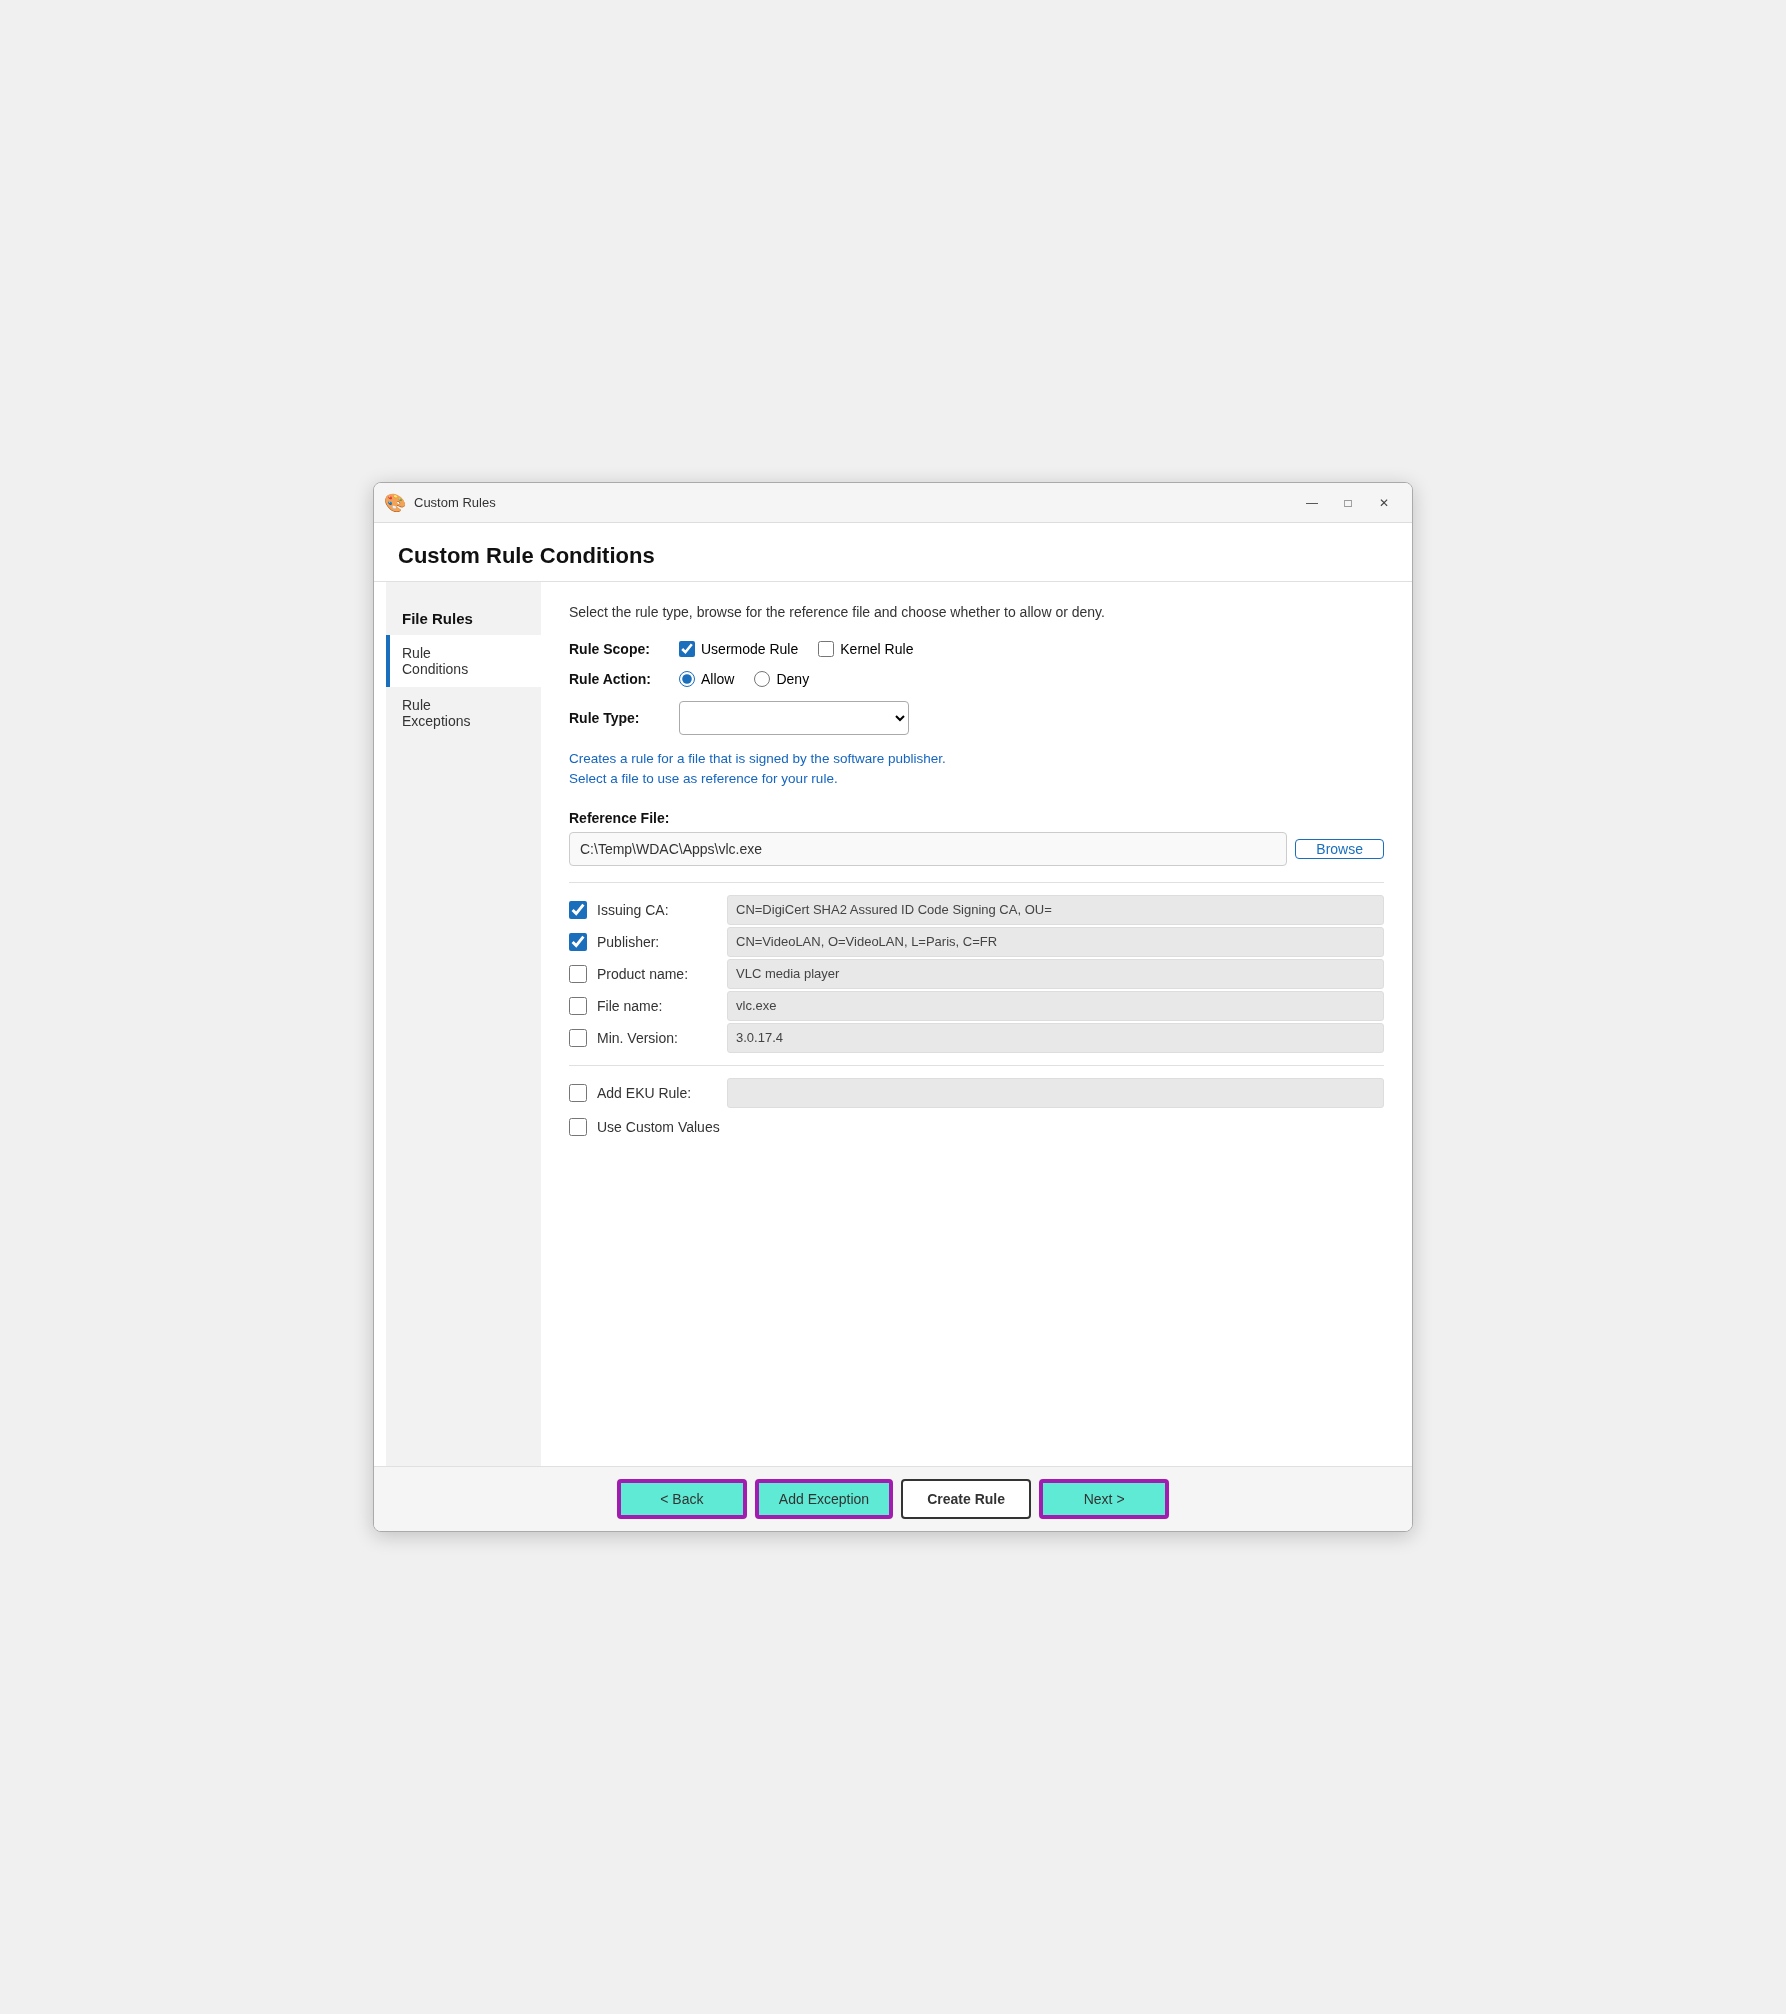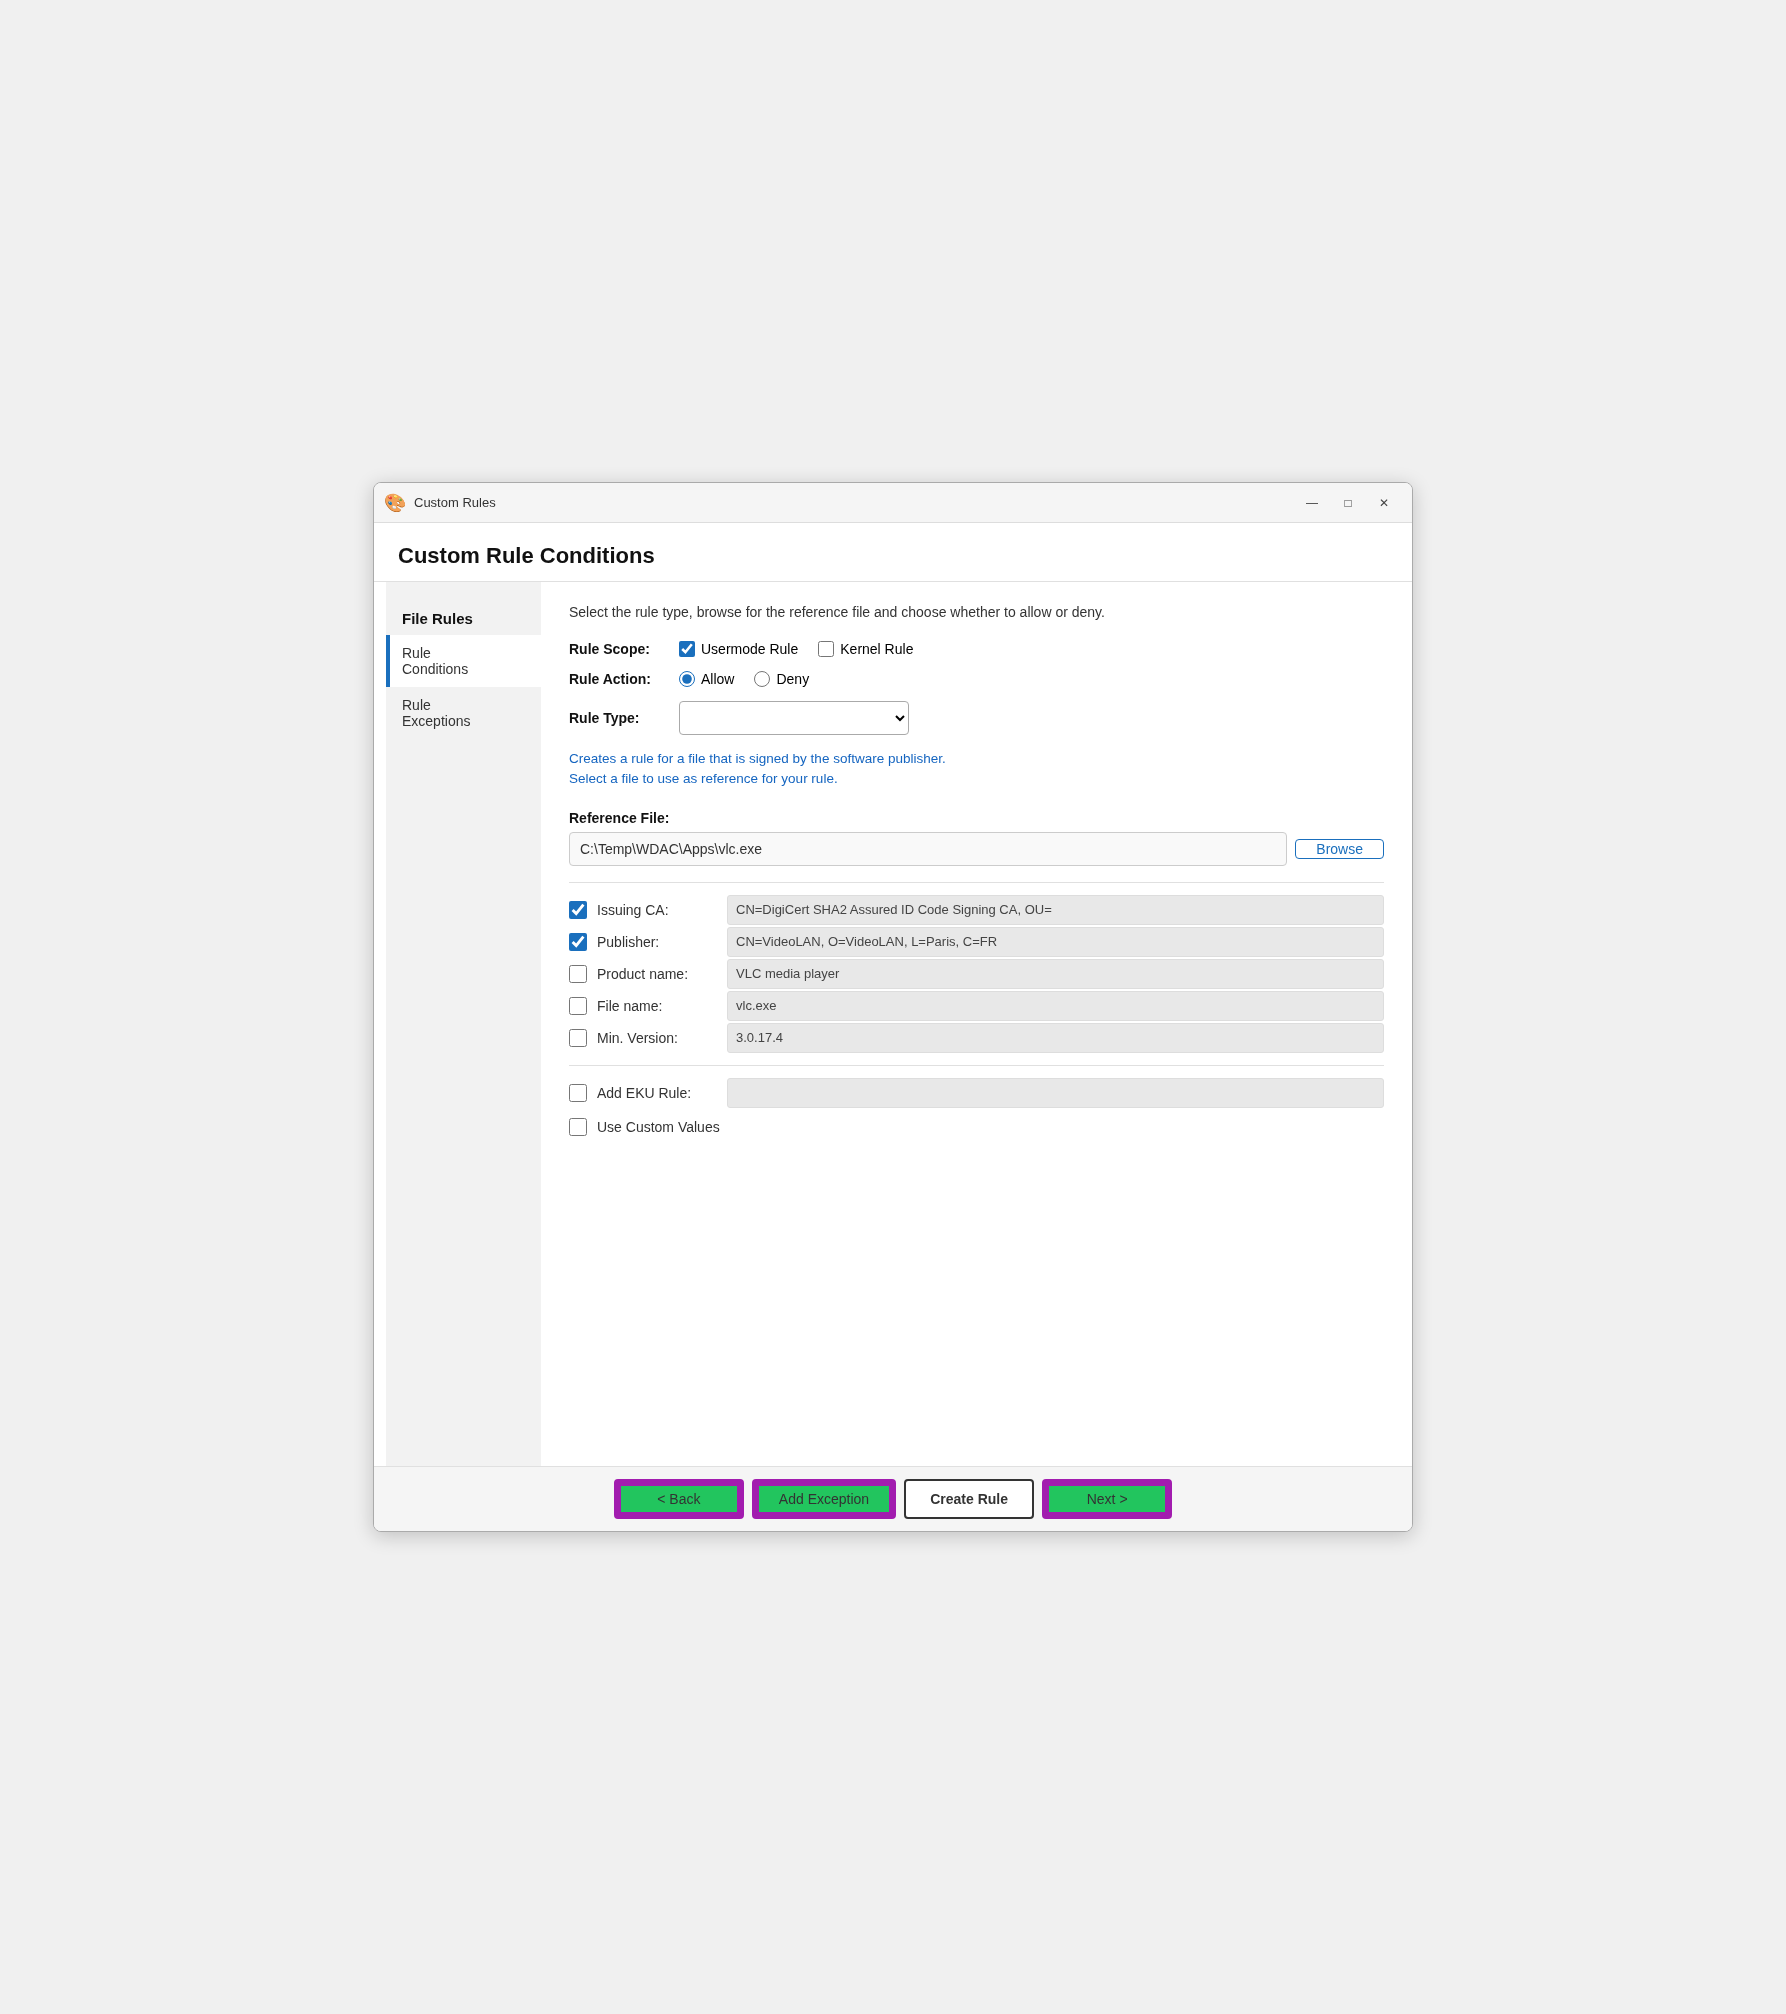--- a/index.html
+++ b/index.html
@@ -288,23 +288,23 @@
       display: flex;
       justify-content: center;
       gap: 8px;
       background: #f5f5f5;
       flex-shrink: 0;
     }
     .footer-btn {
       height: 40px;
       min-width: 130px;
       padding: 0 20px;
-      border: 7px solid #a21caf;
+      border: 4px solid #a21caf;
       border-radius: 4px;
-      background: #22c55e;
+      background: #5eead4;
       font-size: 14px;
       cursor: pointer;
       color: #333;
     }
     .footer-btn.primary {
       background: #fff;
       border: 2px solid #333;
       font-weight: 600;
     }
   </style>

